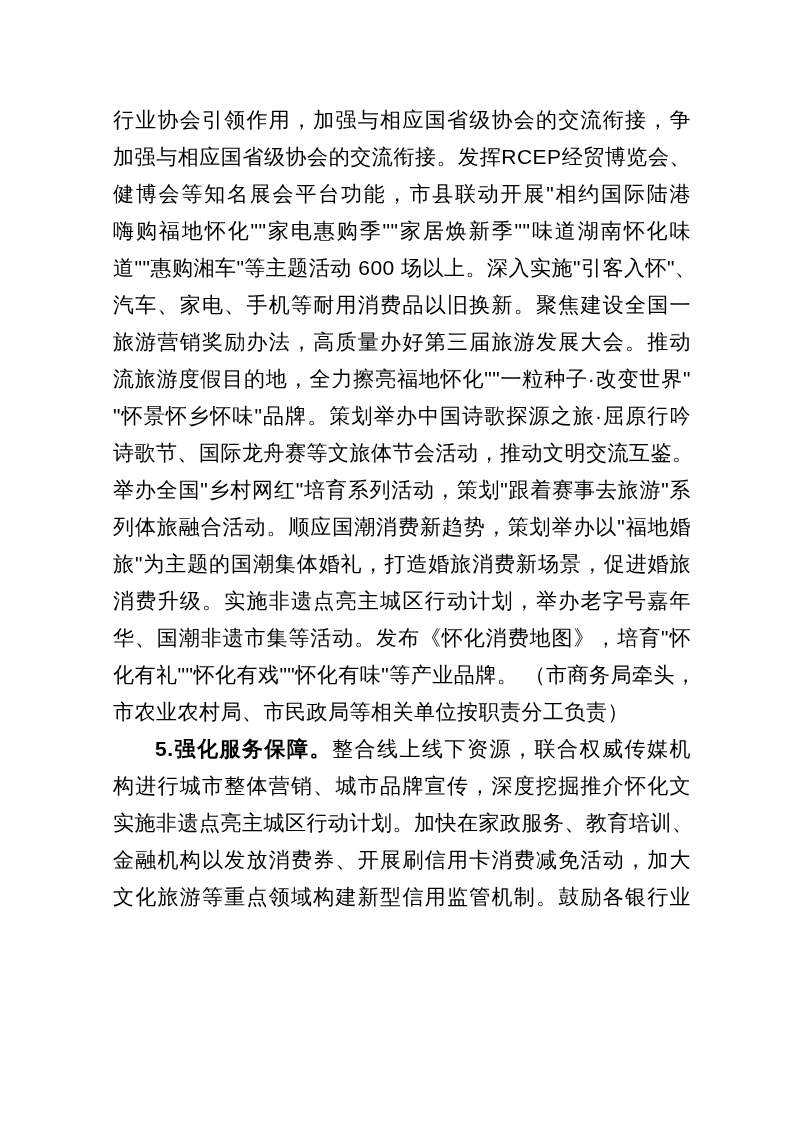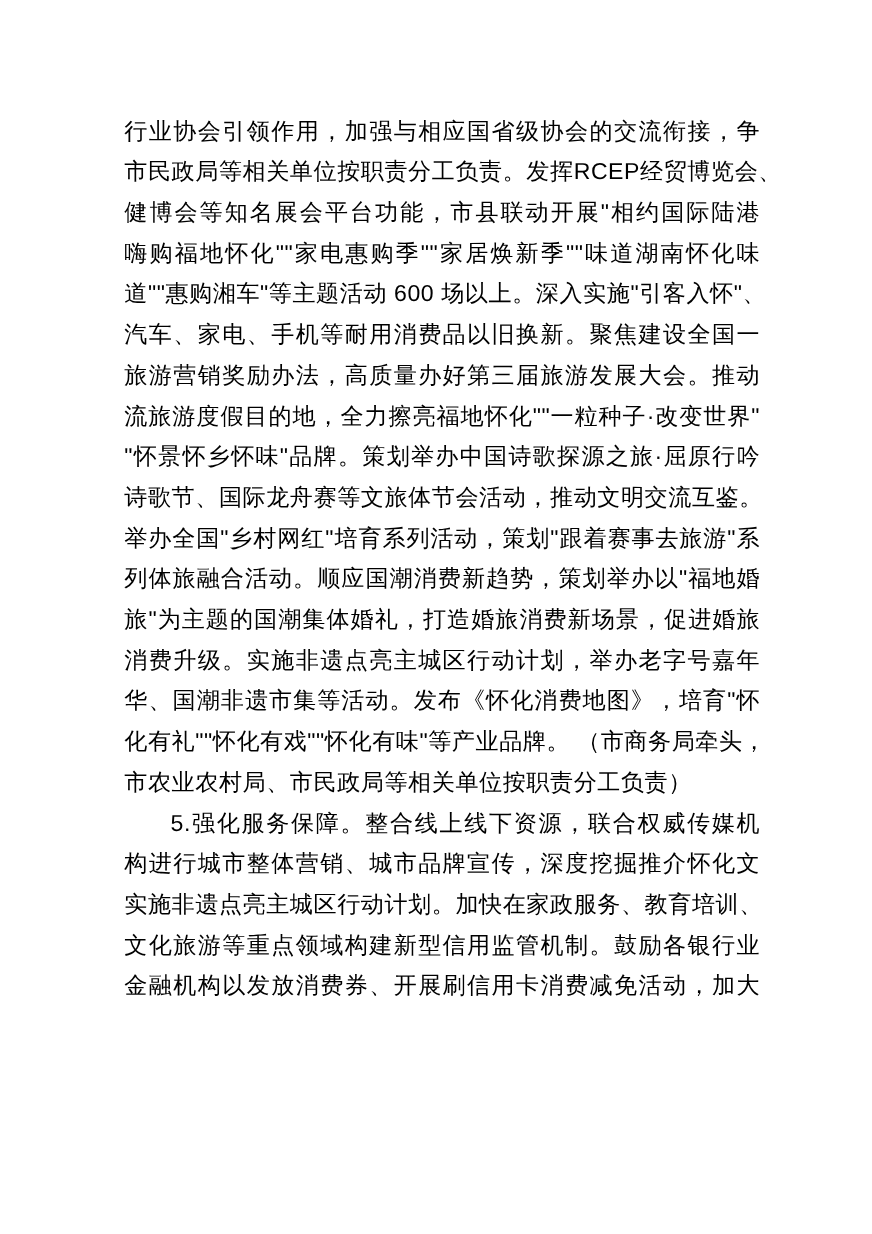--- a/index.html
+++ b/index.html
@@ -31,47 +31,47 @@
     text-align: justify;
     text-align-last: justify;
     letter-spacing: 0.5px;
   }
   .line.para-end {
     text-align-last: left;
   }
   .line.indent {
     text-indent: 42px;
   }
-  .bold { font-weight: 400; }
+  .bold { font-weight: 700; }
 </style>
 </head>
 <body>
 
 <div class="page">
   <div class="content" id="text-block">
       <div class="paragraph">
         <div class="line"><span>行业协会引领作用，加强与相应国省级协会的交流衔接，争</span></div>
-        <div class="line"><span>市民政局等相关单位按职责分工负责。发挥RCEP经贸博览会、</span></div>
+        <div class="line"><span>加强与相应国省级协会的交流衔接。发挥RCEP经贸博览会、</span></div>
         <div class="line"><span>健博会等知名展会平台功能，市县联动开展"相约国际陆港</span></div>
         <div class="line"><span>嗨购福地怀化""家电惠购季""家居焕新季""味道湖南怀化味</span></div>
         <div class="line"><span>道""惠购湘车"等主题活动 600 场以上。深入实施"引客入怀"、</span></div>
         <div class="line"><span>汽车、家电、手机等耐用消费品以旧换新。聚焦建设全国一</span></div>
         <div class="line"><span>旅游营销奖励办法，高质量办好第三届旅游发展大会。推动</span></div>
         <div class="line"><span>流旅游度假目的地，全力擦亮福地怀化""一粒种子·改变世界"</span></div>
         <div class="line"><span>"怀景怀乡怀味"品牌。策划举办中国诗歌探源之旅·屈原行吟</span></div>
         <div class="line"><span>诗歌节、国际龙舟赛等文旅体节会活动，推动文明交流互鉴。</span></div>
         <div class="line"><span>举办全国"乡村网红"培育系列活动，策划"跟着赛事去旅游"系</span></div>
         <div class="line"><span>列体旅融合活动。顺应国潮消费新趋势，策划举办以"福地婚</span></div>
         <div class="line"><span>旅"为主题的国潮集体婚礼，打造婚旅消费新场景，促进婚旅</span></div>
         <div class="line"><span>消费升级。实施非遗点亮主城区行动计划，举办老字号嘉年</span></div>
         <div class="line"><span>华、国潮非遗市集等活动。发布《怀化消费地图》，培育"怀</span></div>
         <div class="line"><span>化有礼""怀化有戏""怀化有味"等产业品牌。 （市商务局牵头，</span></div>
         <div class="line para-end"><span>市农业农村局、市民政局等相关单位按职责分工负责）</span></div>
       </div>
       <div class="paragraph">
         <div class="line indent"><span class="bold">5.强化服务保障。</span><span>整合线上线下资源，联合权威传媒机</span></div>
         <div class="line"><span>构进行城市整体营销、城市品牌宣传，深度挖掘推介怀化文</span></div>
         <div class="line"><span>实施非遗点亮主城区行动计划。加快在家政服务、教育培训、</span></div>
+        <div class="line"><span>金融机构以发放消费券、开展刷信用卡消费减免活动，加大</span></div>
         <div class="line"><span>文化旅游等重点领域构建新型信用监管机制。鼓励各银行业</span></div>
-        <div class="line"><span>金融机构以发放消费券、开展刷信用卡消费减免活动，加大</span></div>
       </div>
     </div>
 </div>
 
 </body></html>

